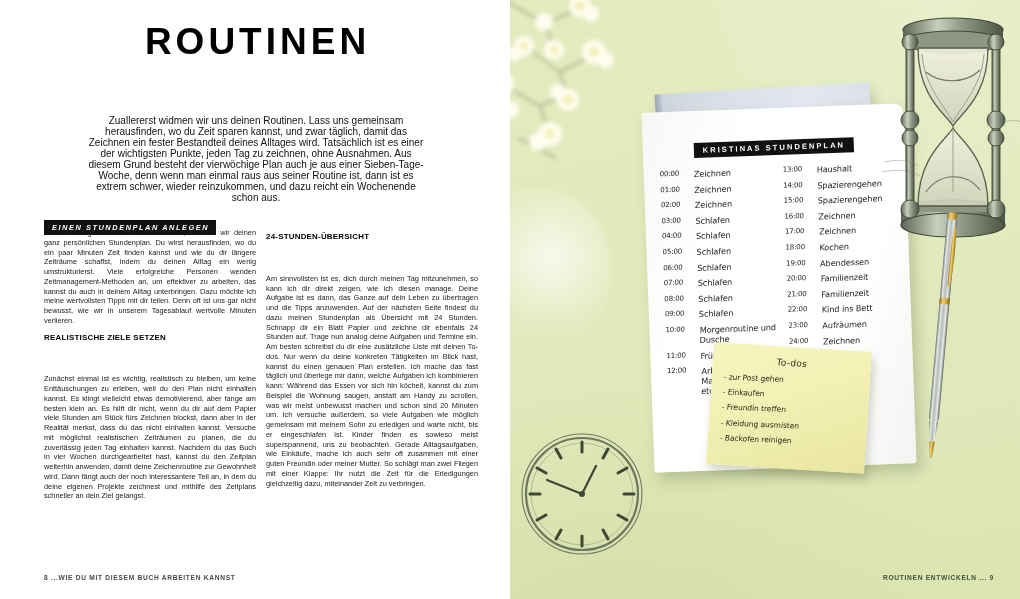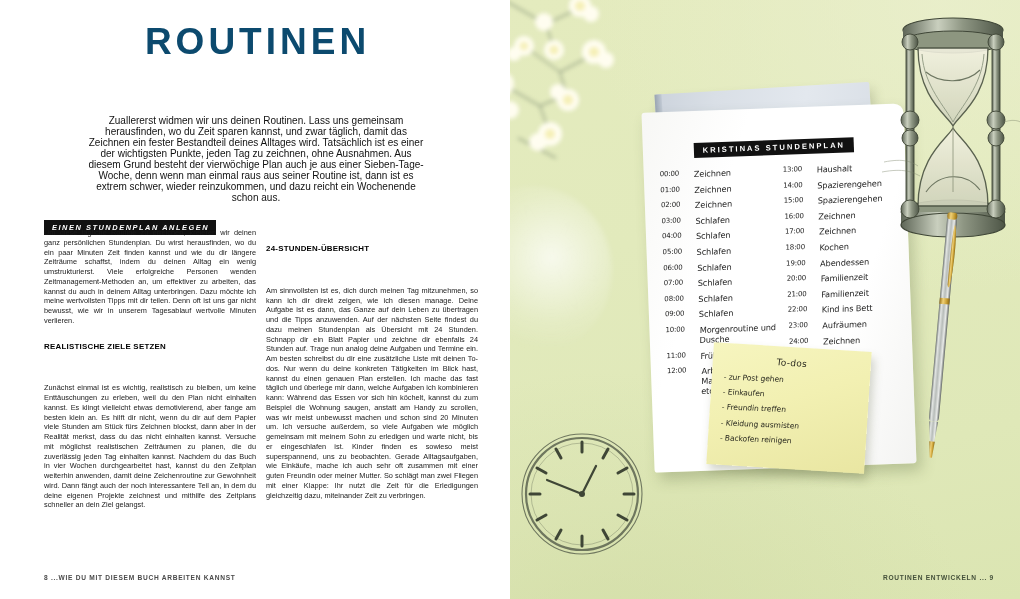--- a/index.html
+++ b/index.html
@@ -13,21 +13,21 @@
 
   
   .page-left{
     position:absolute;left:0;top:0;width:510px;height:599px;
     background:#ffffff;
   }
   .title-block{
     position:absolute;left:50px;top:22px;width:415px;text-align:center;
   }
   .title-line{
-    font-weight:bold;color:#0c4a6e;
+    font-weight:bold;color:#000000;
     font-size:37px;line-height:40px;letter-spacing:4.0px;
     font-stretch:condensed;
   }
   .intro{
     position:absolute;left:86px;top:115px;width:340px;
     text-align:center;font-size:10px;line-height:11.0px;color:#111;
   }
 
   .badge{
     display:inline-block;background:#111;color:#fff;
@@ -38,21 +38,21 @@
 
   .col{
     position:absolute;width:212px;font-size:7.35px;line-height:9.75px;
     color:#1a1a1a;text-align:justify;
   }
   .col-left{left:44px;top:228px;}
   .col-right{left:266px;top:228px;}
   .col p{margin:0 0 7px 0;text-align:justify;}
   .col p:last-child{margin-bottom:0;margin-top:32px;}
   h3.sub{
-    margin:16px 0 2px 0;font-size:7.9px;font-weight:bold;
+    margin:4px 0 2px 0;font-size:7.9px;font-weight:bold;
     letter-spacing:.25px;color:#000;text-align:left;
   }
   .footer-l{
     position:absolute;left:44px;bottom:18px;
     font-size:6.6px;letter-spacing:.72px;color:#4a4a4a;font-weight:bold;
   }
 
   
   .page-right{
     position:absolute;left:510px;top:0;width:510px;height:599px;

